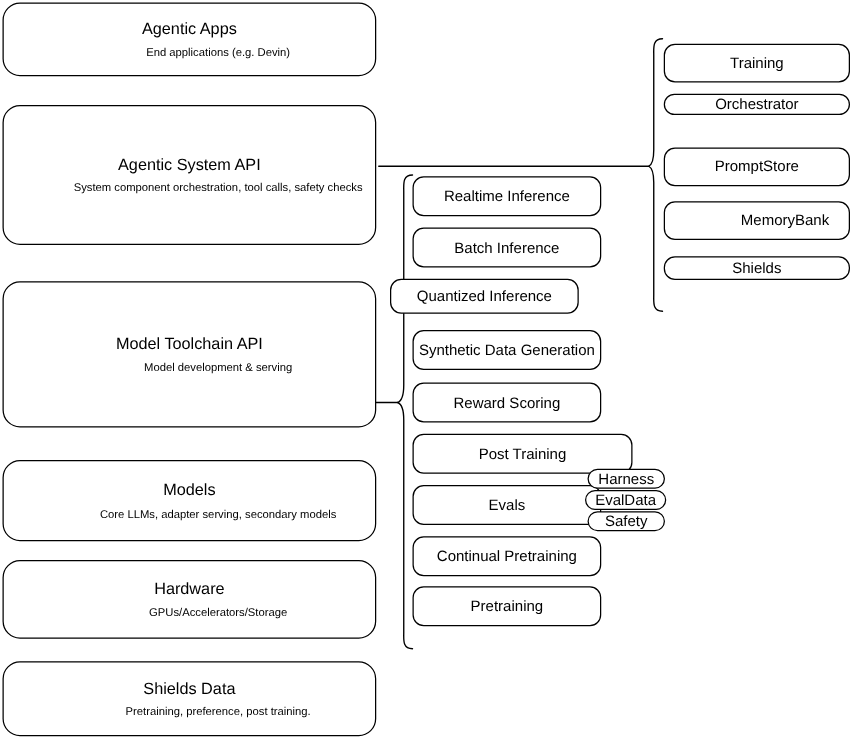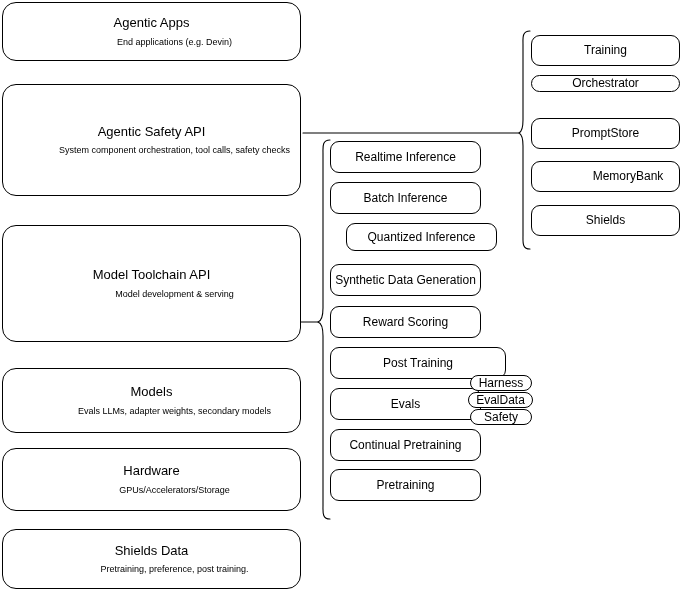--- a/index.html
+++ b/index.html
@@ -75,32 +75,32 @@
 <body>
 
 <div id="canvas">
 
   <div class="node stack-node" style="left:2px; top:2px; width:299px; height:59px;">
     <div class="title">Agentic Apps</div>
     <div class="subtitle">End applications (e.g. Devin)</div>
   </div>
 
   <div class="node stack-node" style="left:2px; top:84px; width:299px; height:112px;">
-    <div class="title">Agentic Safety API</div>
+    <div class="title">Agentic System API</div>
     <div class="subtitle">System component orchestration, tool calls, safety checks</div>
   </div>
 
   <div class="node stack-node" style="left:2px; top:225px; width:299px; height:117px;">
     <div class="title">Model Toolchain API</div>
     <div class="subtitle">Model development &amp; serving</div>
   </div>
 
   <div class="node stack-node" style="left:2px; top:368px; width:299px; height:65px;">
     <div class="title">Models</div>
-    <div class="subtitle">Evals LLMs, adapter weights, secondary models</div>
+    <div class="subtitle">Core LLMs, adapter serving, secondary models</div>
   </div>
 
   <div class="node stack-node" style="left:2px; top:448px; width:299px; height:63px;">
     <div class="title">Hardware</div>
     <div class="subtitle">GPUs/Accelerators/Storage</div>
   </div>
 
   <div class="node stack-node" style="left:2px; top:529px; width:299px; height:60px;">
     <div class="title">Shields Data</div>
     <div class="subtitle">Pretraining, preference, post training.</div>
@@ -128,21 +128,21 @@
              L 323 506
              C 323 512 322 519 330 519"></path>
   </svg>
 
   <div class="node cap-node" style="left:330px; top:141px; width:151px; height:32px;">
     <span>Realtime Inference</span>
   </div>
   <div class="node cap-node" style="left:330px; top:182px; width:151px; height:32px;">
     <span>Batch Inference</span>
   </div>
-  <div class="node cap-node" style="left:346px; top:223px; width:151px; height:28px;">
+  <div class="node cap-node" style="left:312px; top:223px; width:151px; height:28px;">
     <span>Quantized Inference</span>
   </div>
   <div class="node cap-node" style="left:330px; top:264px; width:151px; height:32px;">
     <span>Synthetic Data Generation</span>
   </div>
   <div class="node cap-node" style="left:330px; top:306px; width:151px; height:32px;">
     <span>Reward Scoring</span>
   </div>
   <div class="node cap-node" style="left:330px; top:347px; width:176px; height:32px;">
     <span>Post Training</span>
@@ -172,17 +172,17 @@
   </div>
   <div class="node cap-node" style="left:531px; top:75px; width:149px; height:17px;">
     <span>Orchestrator</span>
   </div>
   <div class="node cap-node" style="left:531px; top:118px; width:149px; height:31px;">
     <span>PromptStore</span>
   </div>
   <div class="node cap-node" style="left:531px; top:161px; width:149px; height:31px;padding-left:45px;">
     <span>MemoryBank</span>
   </div>
-  <div class="node cap-node" style="left:531px; top:205px; width:149px; height:31px;text-align:center;">
+  <div class="node cap-node" style="left:531px; top:205px; width:149px; height:19px;text-align:center;">
     <span>Shields</span>
   </div>
 
 </div>
 
 </body></html>

